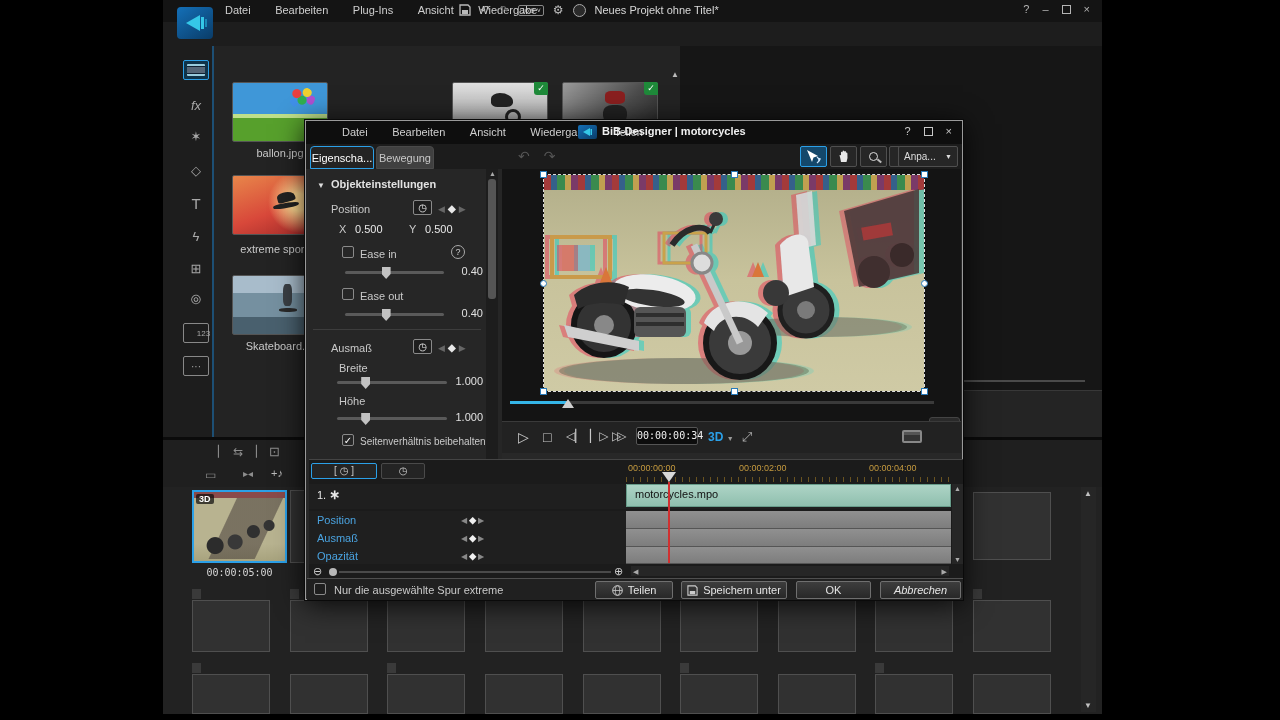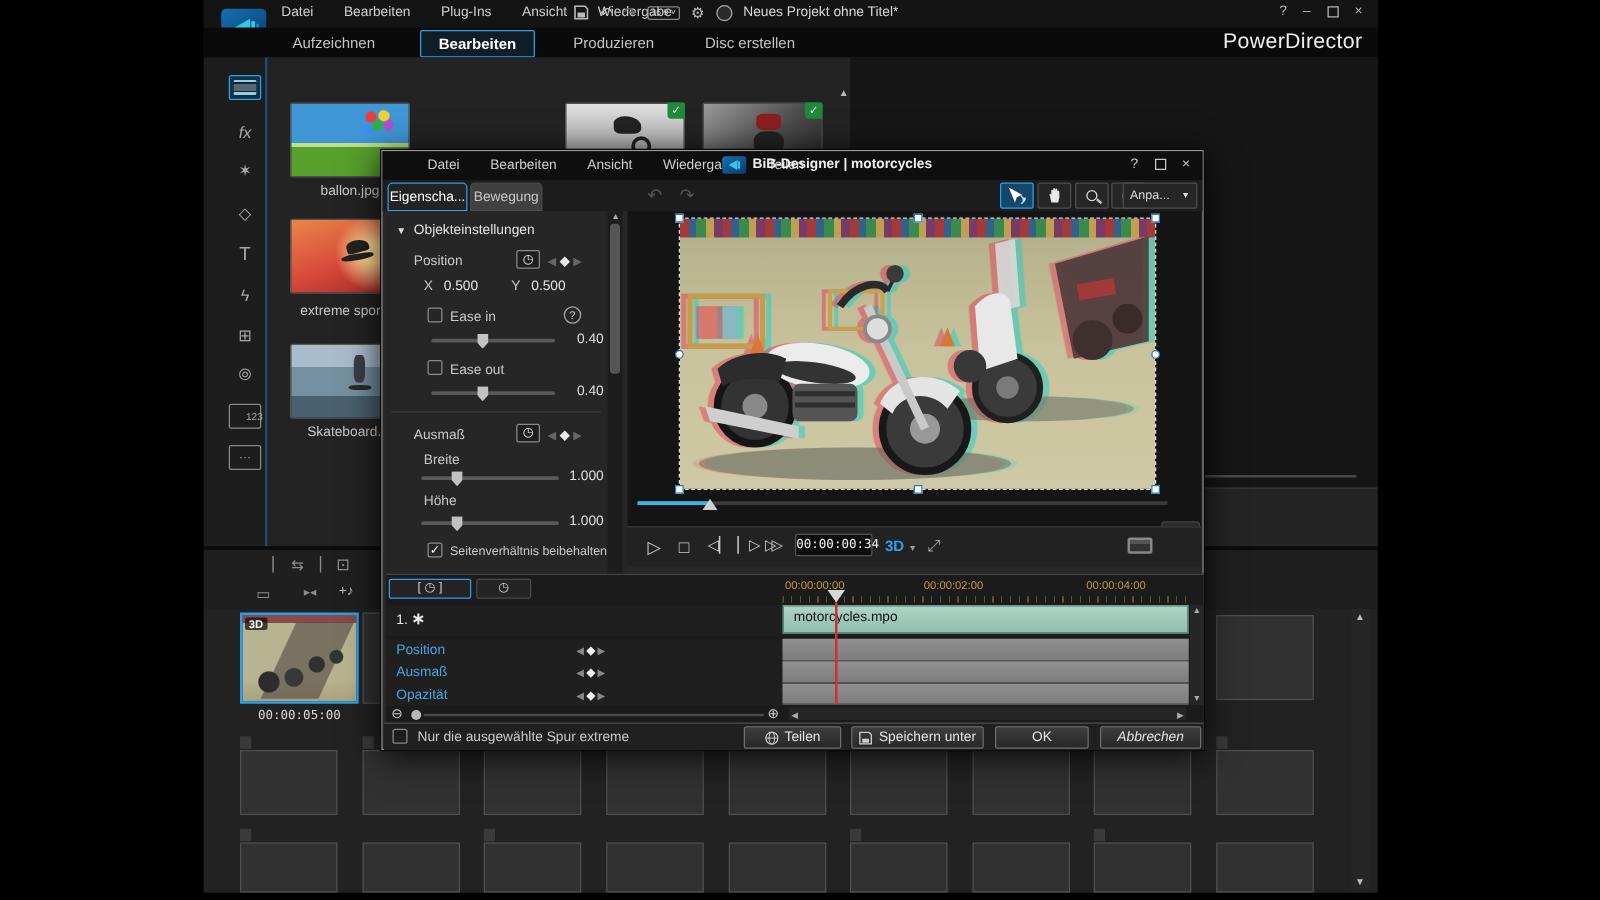--- a/index.html
+++ b/index.html
@@ -76,21 +76,21 @@
   .d-tab { position:absolute; top:2px; height:23px; font-size:11px; display:flex; align-items:center; justify-content:center; border-radius:4px 4px 0 0; }
   .d-tab.active { border:1px solid #2ba0e8; background:#232323; color:#fff; }
   .d-tab.idle { background:#404040; border:1px solid #4a4a4a; color:#c8c8c8; }
   .d-undo { position:absolute; left:212px; top:4px; color:#555; font-size:14px; letter-spacing:14px; }
   .view-btn { position:absolute; top:2px; width:27px; height:21px; background:#262626; border:1px solid #4f4f4f; border-radius:2px; display:flex; align-items:center; justify-content:center; color:#ddd; font-size:11px; }
   .view-btn.active { background:#14486b; border-color:#2ba0e8; }
   .fit-dd { position:absolute; left:592px; top:2px; width:60px; height:21px; background:#262626; border:1px solid #4f4f4f; border-radius:2px; color:#ddd; font-size:10px; display:flex; align-items:center; justify-content:space-between; padding:0 5px; }
   
   .d-props { left:3px; top:48px; width:193px; height:407px; background:#262626; font-size:11px; color:#c9c9c9; }
   .p-row { position:absolute; left:0; width:175px; }
-  .sec-head { color:#e2e2e2; }
+  .sec-head { color:#e2e2e2;font-weight:bold; }
   .tri { font-size:8px; color:#ddd; }
   .sw-btn { position:absolute; width:19px; height:15px; border:1px solid #8a8a8a; border-radius:2px; background:#1e1e1e; color:#e8e8e8; font-size:10px; text-align:center; line-height:13px; }
   .kf-nav { position:absolute; font-size:9px; color:#666; }
   .kf-nav b { color:#e8e8e8; font-size:10px; margin:0 3px; }
   .cb { position:absolute; width:12px; height:12px; background:#262626; border:1px solid #8a8a8a; border-radius:2px; color:#fff; font-size:10px; line-height:11px; text-align:center; }
   .slider { position:absolute; width:99px; height:3px; background:#5a5a5a; border-radius:2px; }
   .slider .th { position:absolute; top:-4px; width:9px; height:12px; background:#c2c2c2; clip-path:polygon(0 0,100% 0,100% 58%,50% 100%,0 58%); }
   .sl-val { position:absolute; left:140px; width:34px; text-align:right; color:#e0e0e0; }
   .p-div { position:absolute; left:4px; width:168px; height:1px; background:#3d3d3d; }
   .help-c { position:absolute; width:14px; height:14px; border:1.5px solid #aaa; border-radius:50%; color:#ccc; font-size:9px; text-align:center; line-height:12px; }
@@ -171,27 +171,20 @@
   </div>
 
   <div class="logo-box">
     <svg width="26" height="20" viewBox="0 0 26 20">
         <polygon points="18,2 4,10 18,18" fill="#35c8e8"></polygon>
         <rect x="19" y="4" width="3" height="12" fill="#35c8e8"></rect>
         <rect x="23" y="6" width="2" height="8" fill="#1a8ab8"></rect>
       </svg>
   </div>
 
-  <div class="abs tabrow">
-    <span class="mode-tab" style="left:104px;">Aufzeichnen</span>
-    <span class="mode-tab active" style="left:219px;">Bearbeiten</span>
-    <span class="mode-tab" style="left:328px;">Produzieren</span>
-    <span class="mode-tab" style="left:437px;">Disc erstellen</span>
-    <span class="brand">PowerDirector</span>
-  </div>
 
   <div class="abs libbar">
     <span class="tool-btn" style="left:11px;width:25px;">⇓</span>
     <span class="tool-btn" style="left:46px;width:42px;">❖</span>
     <span class="tool-btn dropdown" style="left:96px;width:105px;">
         <span>Medieninhalt</span>
         <span style="font-size:7px;">▼</span>
       </span>
     <span class="tool-btn blue" style="left:209px;width:25px;background:#0f2c40;">
         <span class="filmstrip"></span>

